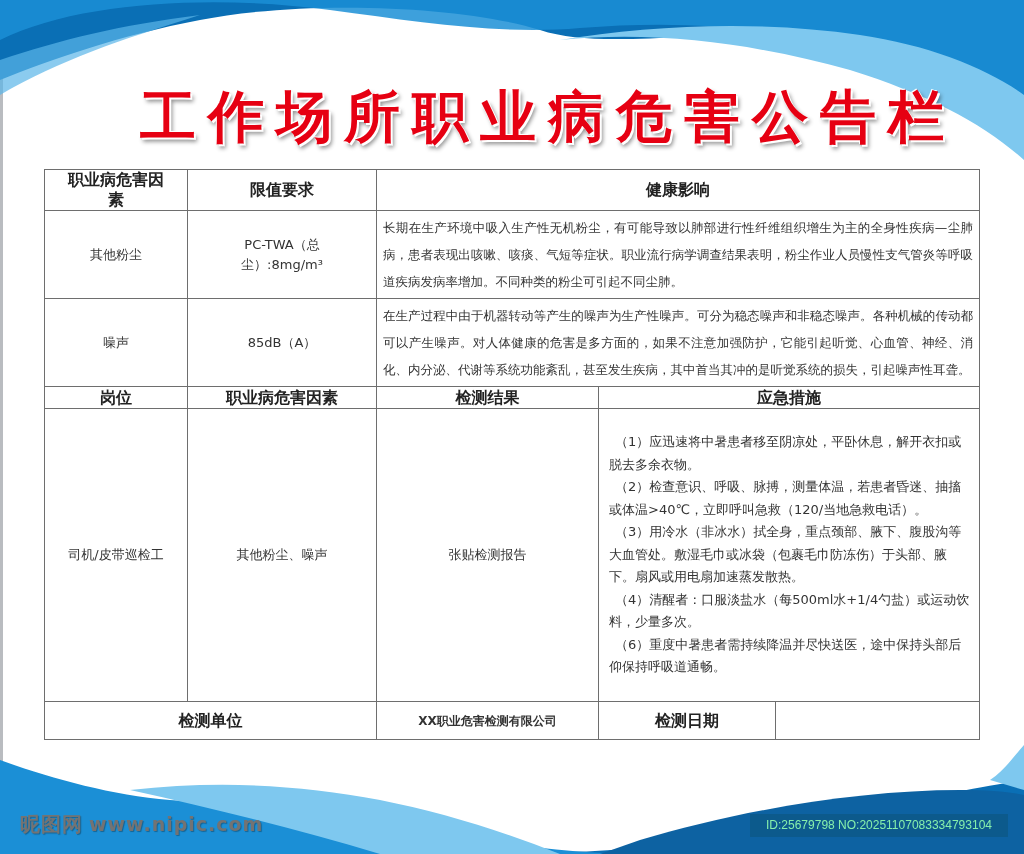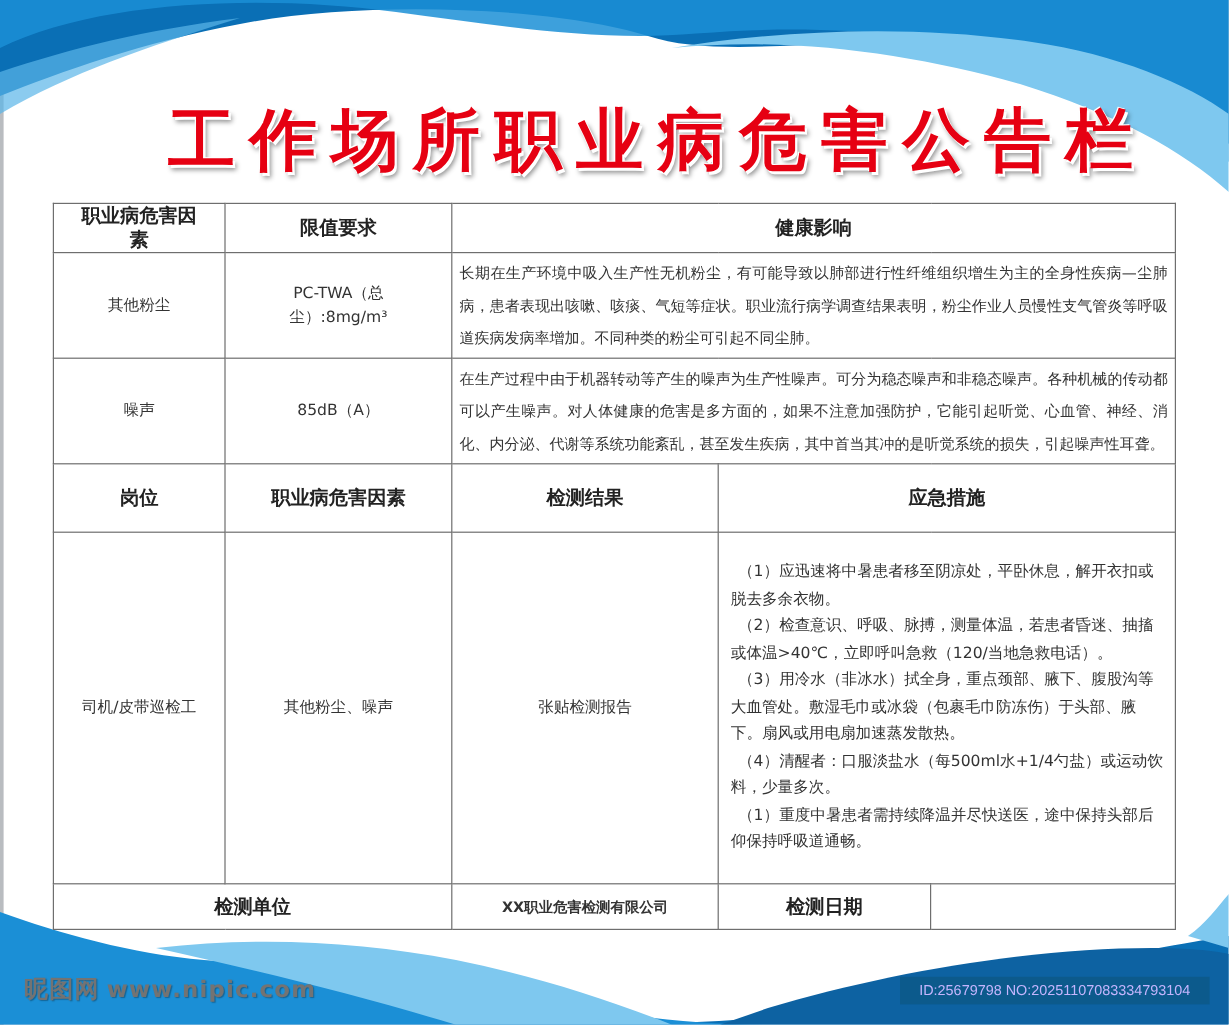--- a/index.html
+++ b/index.html
@@ -31,21 +31,21 @@
   table.board td.steps { text-align:left; padding:4px 8px 4px 10px; line-height:22.5px; font-size:13px; }
   .step { display:block; }
   .step.first-indent { text-indent:6px; }
   .logo {
     position:absolute; left:20px; top:811px; color:#737373; font-weight:bold;
     font-size:20px; letter-spacing:1px; text-shadow:1px 1px 1px rgba(0,0,0,0.3);
   }
   .logo .url { font-size:19px; margin-left:6px; font-weight:bold; }
   .id-badge {
     position:absolute; left:750px; top:814px; width:258px; height:23px;
-    background:#0c5a8c; color:#c4b5fd; font-size:12px; line-height:23px; text-align:center;
+    background:#0c5a8c; color:#86efac; font-size:12px; line-height:23px; text-align:center;
     font-family:"Liberation Sans", sans-serif;
   }
 </style>
 </head>
 <body>
 
 <div class="frame-left"></div>
 
 <svg class="bg-svg" viewBox="0 0 1024 854" preserveAspectRatio="none">
 
@@ -80,36 +80,36 @@
   <tr style="height:88px">
     <td>其他粉尘</td>
     <td>PC-TWA（总尘）:8mg/m³</td>
     <td class="para" colspan="3">长期在生产环境中吸入生产性无机粉尘，有可能导致以肺部进行性纤维组织增生为主的全身性疾病—尘肺病，患者表现出咳嗽、咳痰、气短等症状。职业流行病学调查结果表明，粉尘作业人员慢性支气管炎等呼吸道疾病发病率增加。不同种类的粉尘可引起不同尘肺。</td>
   </tr>
   <tr style="height:88px">
     <td>噪声</td>
     <td>85dB（A）</td>
     <td class="para" colspan="3">在生产过程中由于机器转动等产生的噪声为生产性噪声。可分为稳态噪声和非稳态噪声。各种机械的传动都可以产生噪声。对人体健康的危害是多方面的，如果不注意加强防护，它能引起听觉、心血管、神经、消化、内分泌、代谢等系统功能紊乱，甚至发生疾病，其中首当其冲的是听觉系统的损失，引起噪声性耳聋。</td>
   </tr>
-  <tr style="height:57px">
+  <tr style="height:22px">
     <td class="hd">岗位</td>
     <td class="hd">职业病危害因素</td>
     <td class="hd">检测结果</td>
     <td class="hd" colspan="2">应急措施</td>
   </tr>
   <tr style="height:293px">
     <td>司机/皮带巡检工</td>
     <td>其他粉尘、噪声</td>
     <td>张贴检测报告</td>
     <td class="steps" colspan="2">
       <span class="step first-indent">（1）应迅速将中暑患者移至阴凉处，平卧休息，解开衣扣或脱去多余衣物。</span>
       <span class="step first-indent">（2）检查意识、呼吸、脉搏，测量体温，若患者昏迷、抽搐或体温&gt;40℃，立即呼叫急救（120/当地急救电话）。</span>
       <span class="step first-indent">（3）用冷水（非冰水）拭全身，重点颈部、腋下、腹股沟等大血管处。敷湿毛巾或冰袋（包裹毛巾防冻伤）于头部、腋下。扇风或用电扇加速蒸发散热。</span>
       <span class="step first-indent">（4）清醒者：口服淡盐水（每500ml水+1/4勺盐）或运动饮料，少量多次。</span>
-      <span class="step first-indent">（1）重度中暑患者需持续降温并尽快送医，途中保持头部后仰保持呼吸道通畅。</span>
+      <span class="step first-indent">（6）重度中暑患者需持续降温并尽快送医，途中保持头部后仰保持呼吸道通畅。</span>
     </td>
   </tr>
   <tr style="height:38px">
     <td class="hd" colspan="2">检测单位</td>
     <td style="font-size:12px;font-weight:bold;">XX职业危害检测有限公司</td>
     <td class="hd">检测日期</td>
     <td></td>
   </tr>
 </tbody>
   </table>

